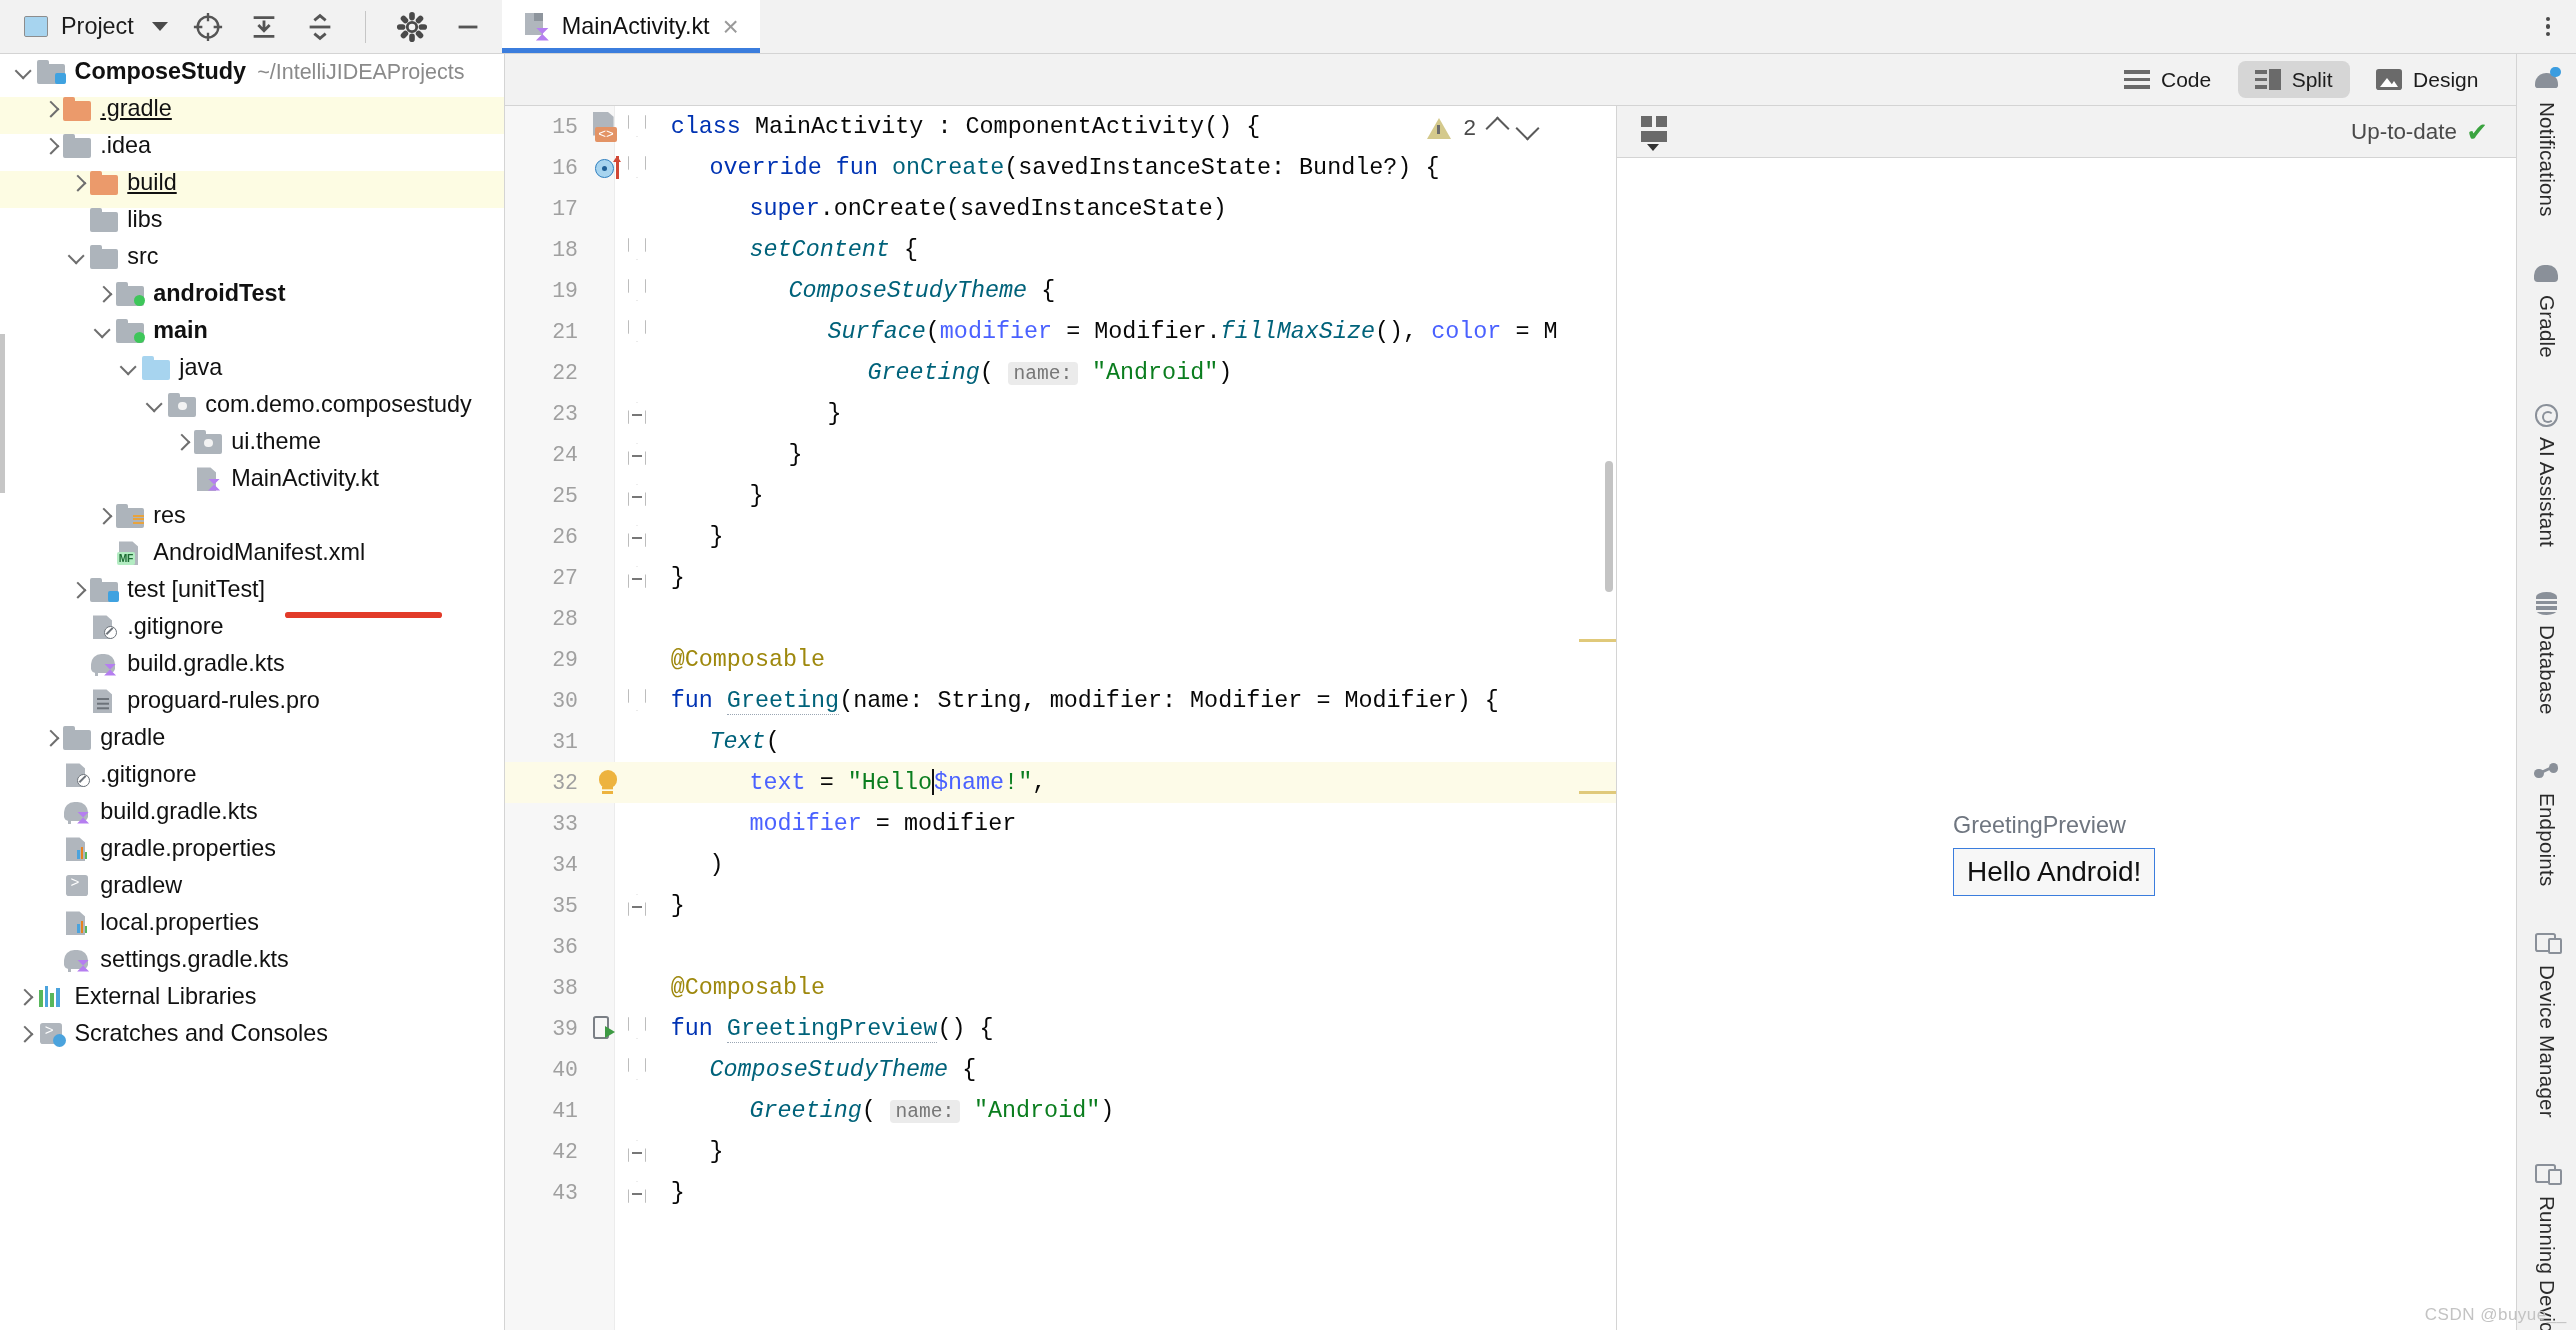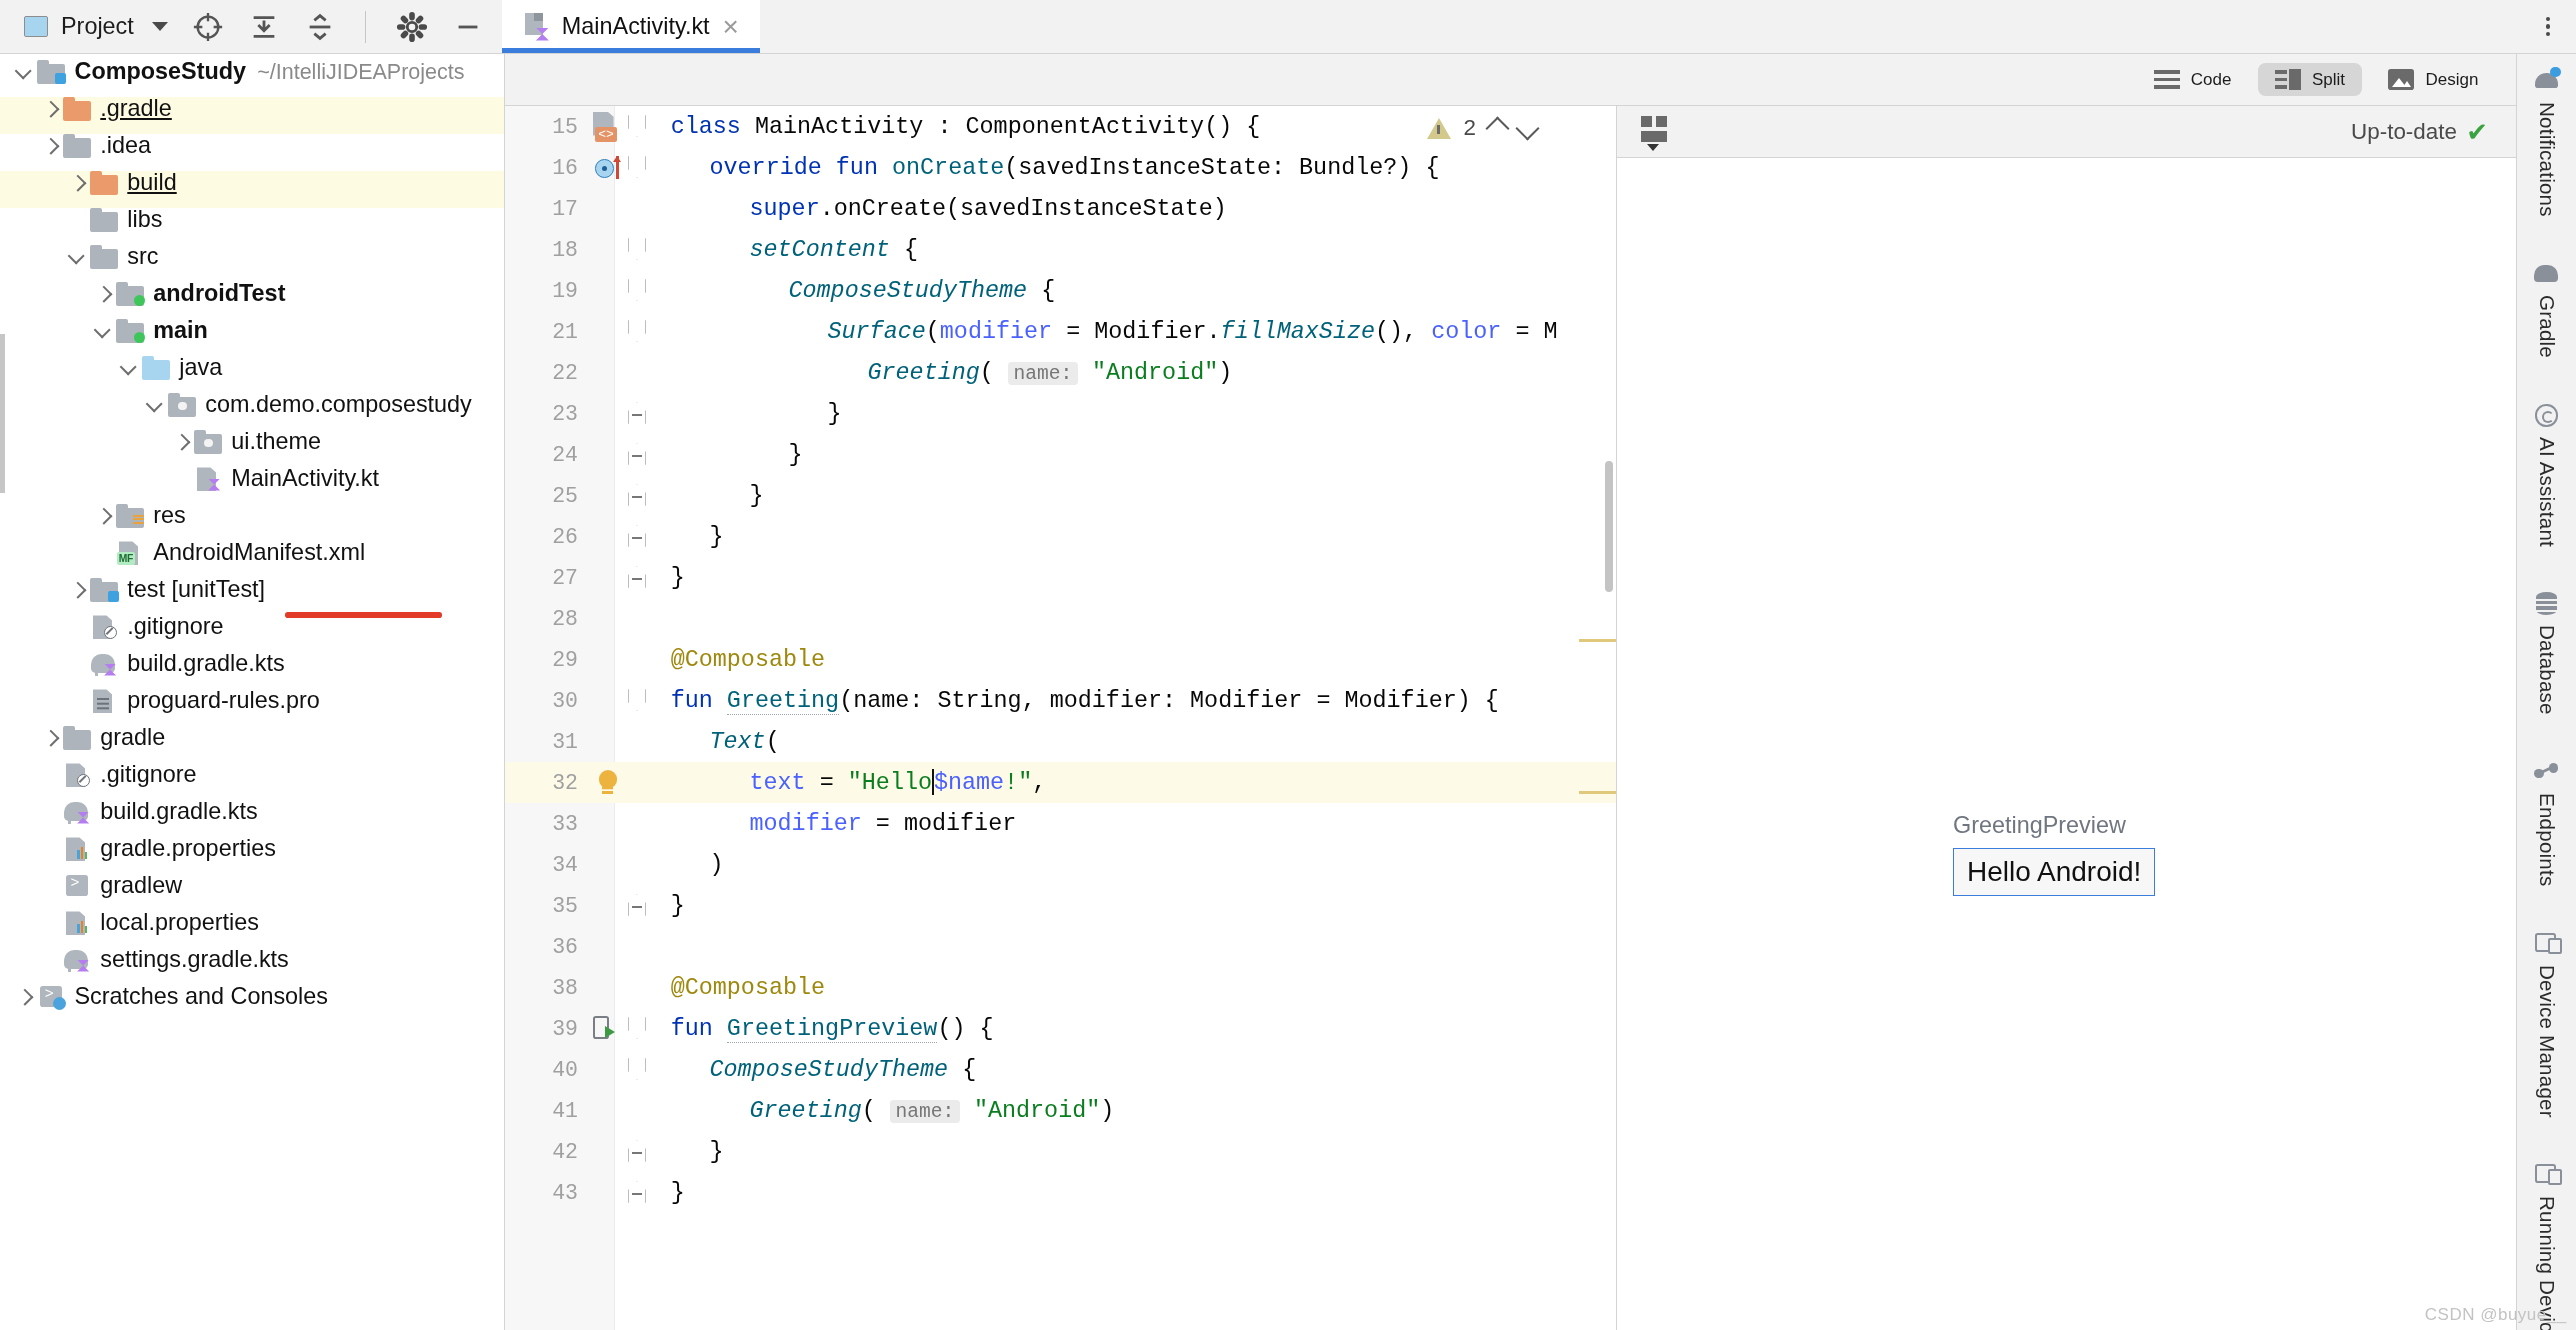--- a/index.html
+++ b/index.html
@@ -102,21 +102,21 @@
   .clockb { position:absolute; right:-0.9px; bottom:-1.9px; width:13px;height:13px; border-radius:50%;
             background:#4ba3dd; }
   .redline { position:absolute; height:5.6px; background:#e23b29; border-radius:2.8px; }
   .treescroll { position:absolute; left:0; top:280px; width:4.7px; height:159px; background:#c6c6c6; }
 
   
   .editorwrap { flex:1; display:flex; flex-direction:column; min-width:0; background:#fff; }
   .ed-header { height:52px; display:flex; align-items:center; justify-content:flex-end;
                background:#f2f2f2; border-bottom:0.9px solid #d4d4d4; padding-right:20.6px; gap:9.3px; flex:none; }
   .vmode { display:flex; align-items:center; gap:11.2px; padding:6.5px 17px; border-radius:7.5px;
-           font-size:17px; color:#1c1c1c; }
+           font-size:21px; color:#1c1c1c; }
   .vmode.sel { background:#d6d6d6; }
   .vm-ico { width:26px; height:20.6px; position:relative; flex:none; }
   .vm-code i { position:absolute; left:0; width:26px; height:3.7px; background:#6a6a6a; }
   .vm-code i:nth-child(1){top:0.9px;} .vm-code i:nth-child(2){top:8.4px;} .vm-code i:nth-child(3){top:16px;}
   .vm-split i { position:absolute; left:0; height:3.7px; background:#6a6a6a; width:12px; }
   .vm-split i:nth-child(1){top:0.9px;} .vm-split i:nth-child(2){top:8.4px;} .vm-split i:nth-child(3){top:16px;}
   .vm-split b { position:absolute; right:0; top:0; width:12px; height:20.6px; background:#6a6a6a; }
   .vm-design { background:#6a6a6a; border-radius:2.8px; overflow:hidden; }
   .vm-design b { position:absolute; left:3.7px; bottom:2.8px; width:0;height:0;
                  border-left:7.5px solid transparent;border-right:7.5px solid transparent;border-bottom:9.3px solid #fff; }
@@ -551,20 +551,33 @@
             <span class="ico">
               <span class="eleph"></span>
               <span class="ktbadge"></span>
             </span>
             <span class="lbl">settings.gradle.kts</span>
           </div>
           <div class="row">
             <span style="display:inline-block;width:11.2px"></span>
             <span class="arrow closed"></span>
             <span class="ico">
+              <span class="extlib">
+                <i></i>
+                <i></i>
+                <i></i>
+                <i></i>
+              </span>
+            </span>
+            <span class="lbl">External Libraries</span>
+          </div>
+          <div class="row">
+            <span style="display:inline-block;width:11.2px"></span>
+            <span class="arrow closed"></span>
+            <span class="ico">
               <span class="term"></span>
               <span class="clockb"></span>
             </span>
             <span class="lbl">Scratches and Consoles</span>
           </div>
         </div>
       <div class="redline" style="left:285px; top:558px; width:157px;"></div>
     </div>
 
     <div class="editorwrap">

